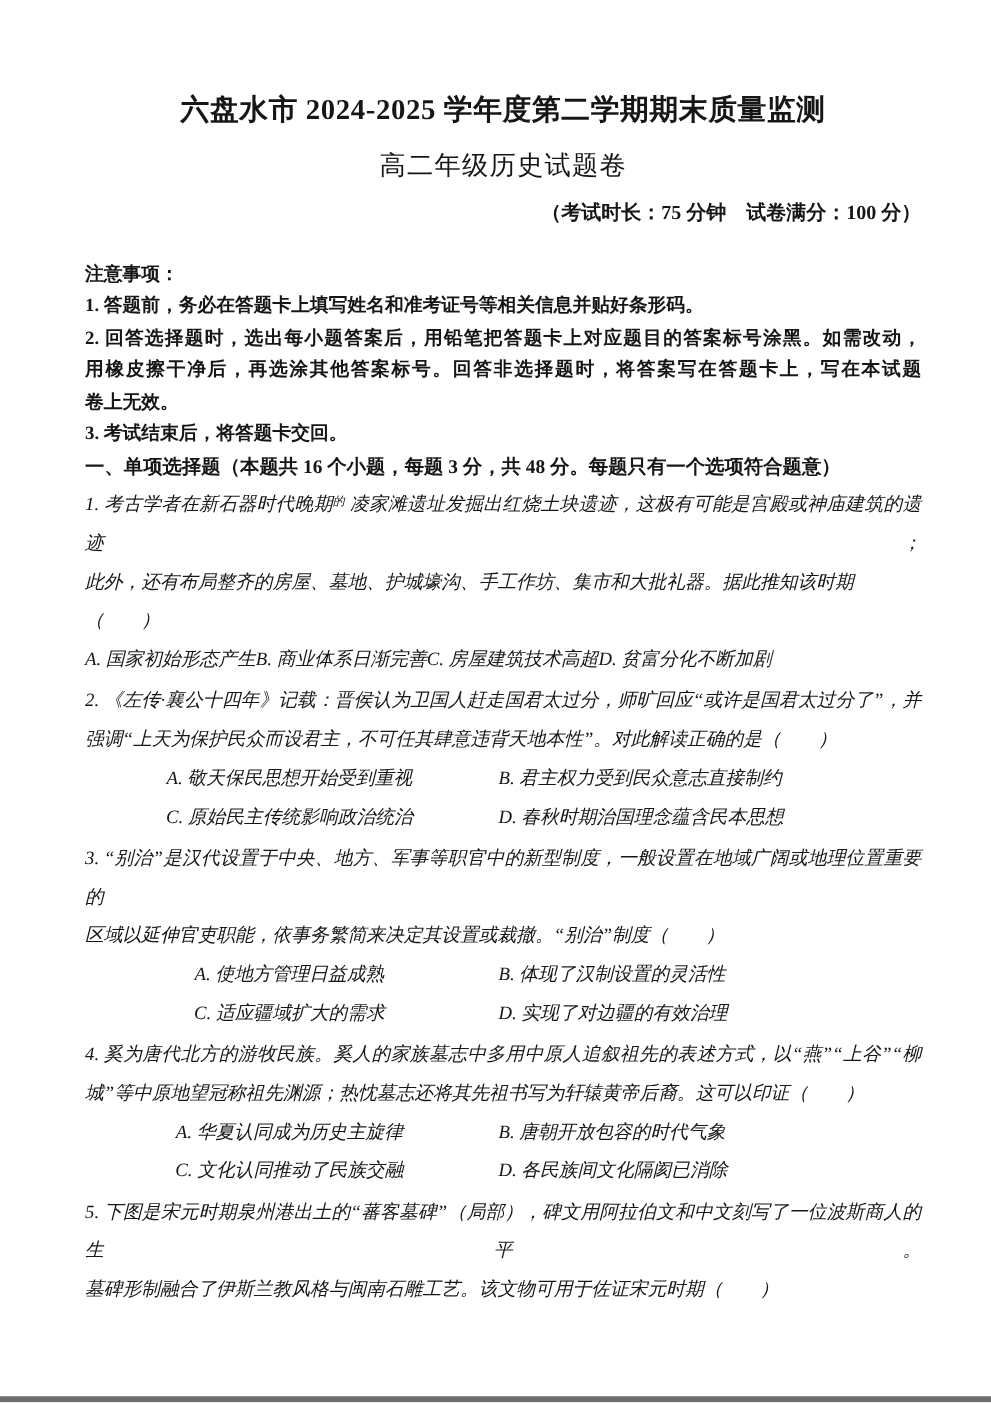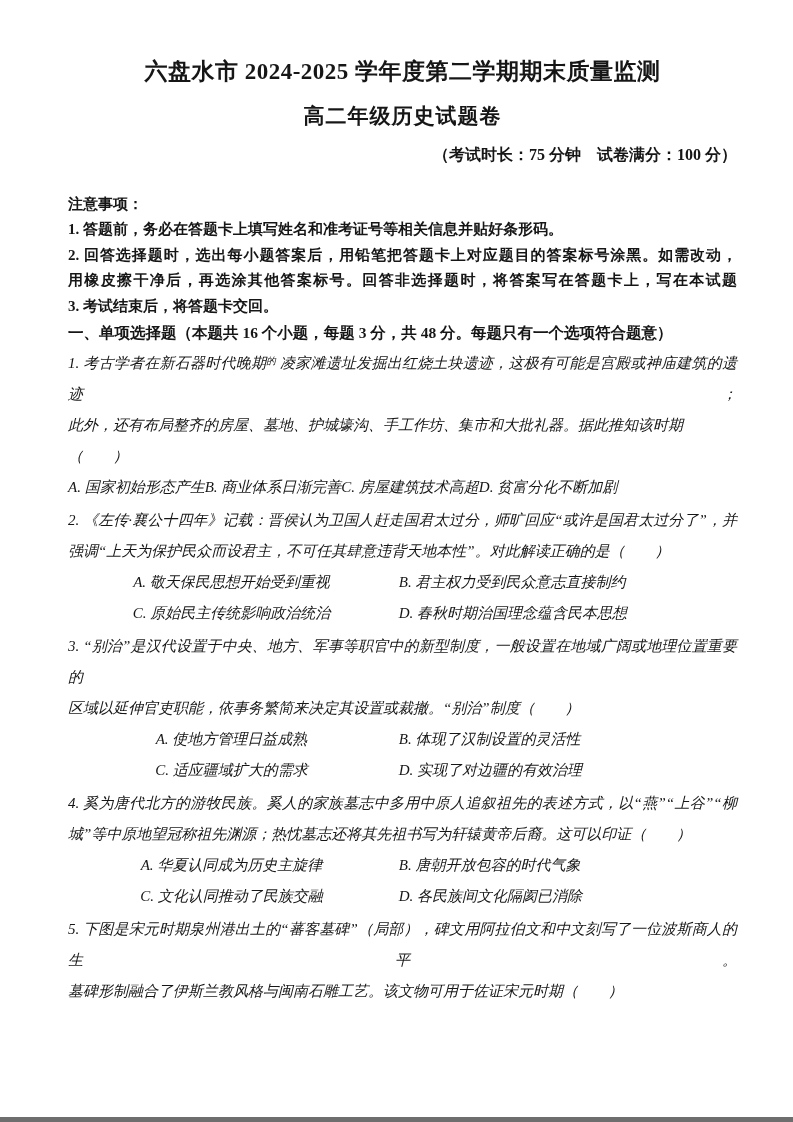--- a/index.html
+++ b/index.html
@@ -5,23 +5,23 @@
 <style>
   html,body{margin:0;padding:0;background:#fff;}
   .page{
     position:relative;
     width:793px;height:1122px;
     background:#ffffff;
     overflow:hidden;
     font-family:"Liberation Serif","DejaVu Serif",serif;
     color:#161616;
   }
-  .content{position:absolute;left:68px;top:58px;width:669px;}
+  .content{position:absolute;left:68px;top:74px;width:669px;}
   .t1{font-size:23px;font-weight:700;text-align:center;line-height:28px;letter-spacing:.5px;}
-  .t2{font-size:21px;font-weight:700;text-align:center;margin-top:17px;line-height:26px;letter-spacing:1px;}
+  .t2{font-size:21px;font-weight:400;text-align:center;margin-top:17px;line-height:26px;letter-spacing:1px;}
   .info{font-size:16px;font-weight:700;text-align:right;margin-top:16px;line-height:20px;}
   .notes{margin-top:27px;font-weight:700;font-size:15px;line-height:25.4px;}
   .sec{font-weight:700;font-size:15.5px;line-height:27px;}
   .q{font-size:15px;line-height:31px;margin-top:2px;font-style:italic;}
   .jfull{text-align:justify;text-align-last:justify;}
   .optrow{display:flex;justify-content:flex-start;}
   .grid .c1{display:inline-block;width:327px;text-align:center;}
   sup.s{font-size:9.5px;line-height:0;vertical-align:4px;}
   .bottom-bar{
     position:absolute;left:0;bottom:0;width:100%;height:5px;
@@ -36,20 +36,21 @@
 
     <div class="t1">六盘水市 2024-2025 学年度第二学期期末质量监测</div>
     <div class="t2">高二年级历史试题卷</div>
     <div class="info">（考试时长：75 分钟　试卷满分：100 分）</div>
 
     <div class="notes">
       <div>注意事项：</div>
       <div>1. 答题前，务必在答题卡上填写姓名和准考证号等相关信息并贴好条形码。</div>
       <div class="jfull">2. 回答选择题时，选出每小题答案后，用铅笔把答题卡上对应题目的答案标号涂黑。如需改动，</div>
       <div class="jfull">用橡皮擦干净后，再选涂其他答案标号。回答非选择题时，将答案写在答题卡上，写在本试题</div>
+      <div>卷上无效。</div>
       <div>3. 考试结束后，将答题卡交回。</div>
     </div>
 
     <div class="sec">一、单项选择题（本题共 16 个小题，每题 3 分，共 48 分。每题只有一个选项符合题意）</div>
 
     <div class="q">
       <div class="jfull"><span>1. 考古学者在新石器时代晚期</span><sup class="s">的</sup><span> 凌家滩遗址发掘出红烧土块遗迹，这极有可能是宫殿或神庙建筑的遗迹；</span></div>
       <div>此外，还有布局整齐的房屋、墓地、护城壕沟、手工作坊、集市和大批礼器。据此推知该时期（　　）</div>
       <div class="optrow">
         <span>A. 国家初始形态产生</span>

